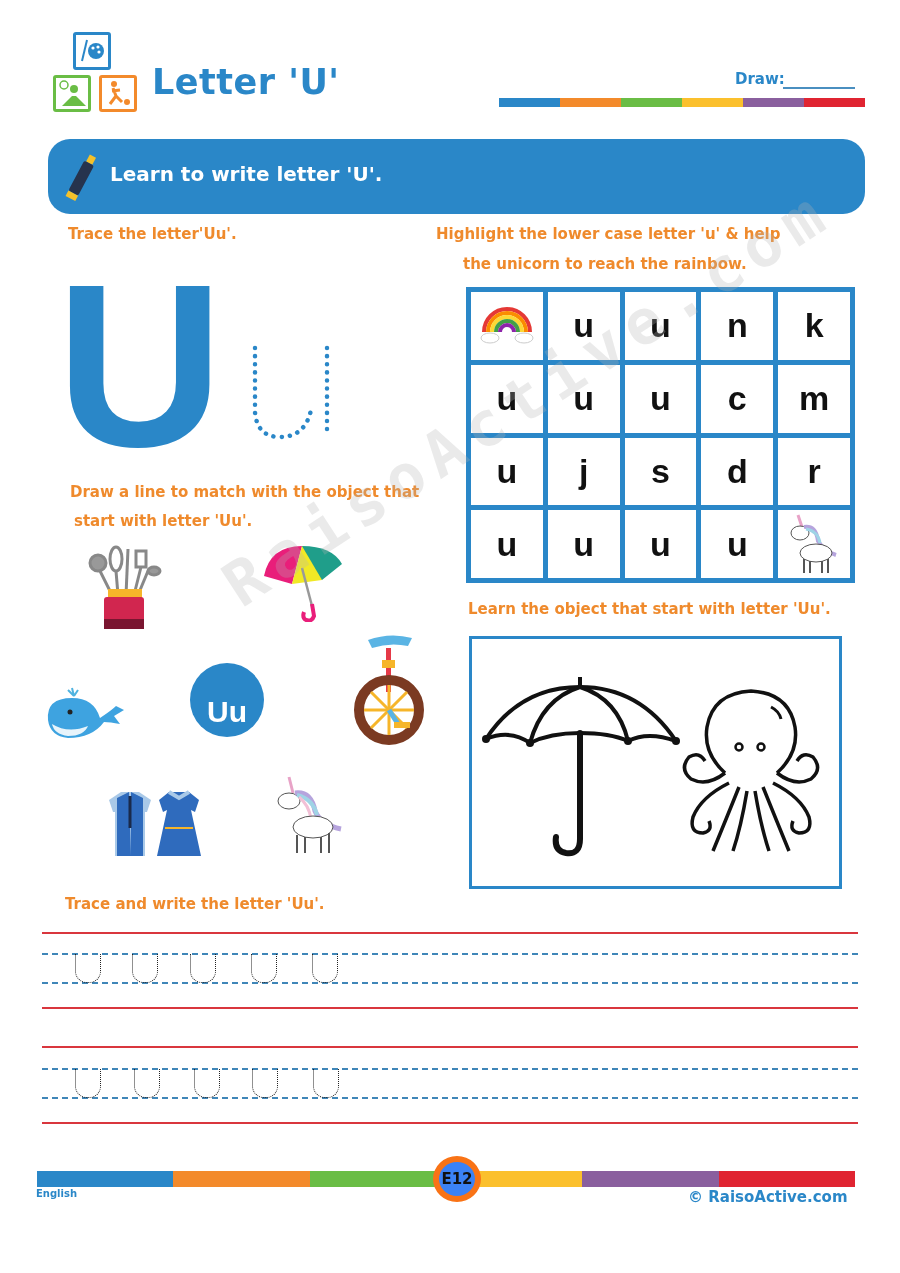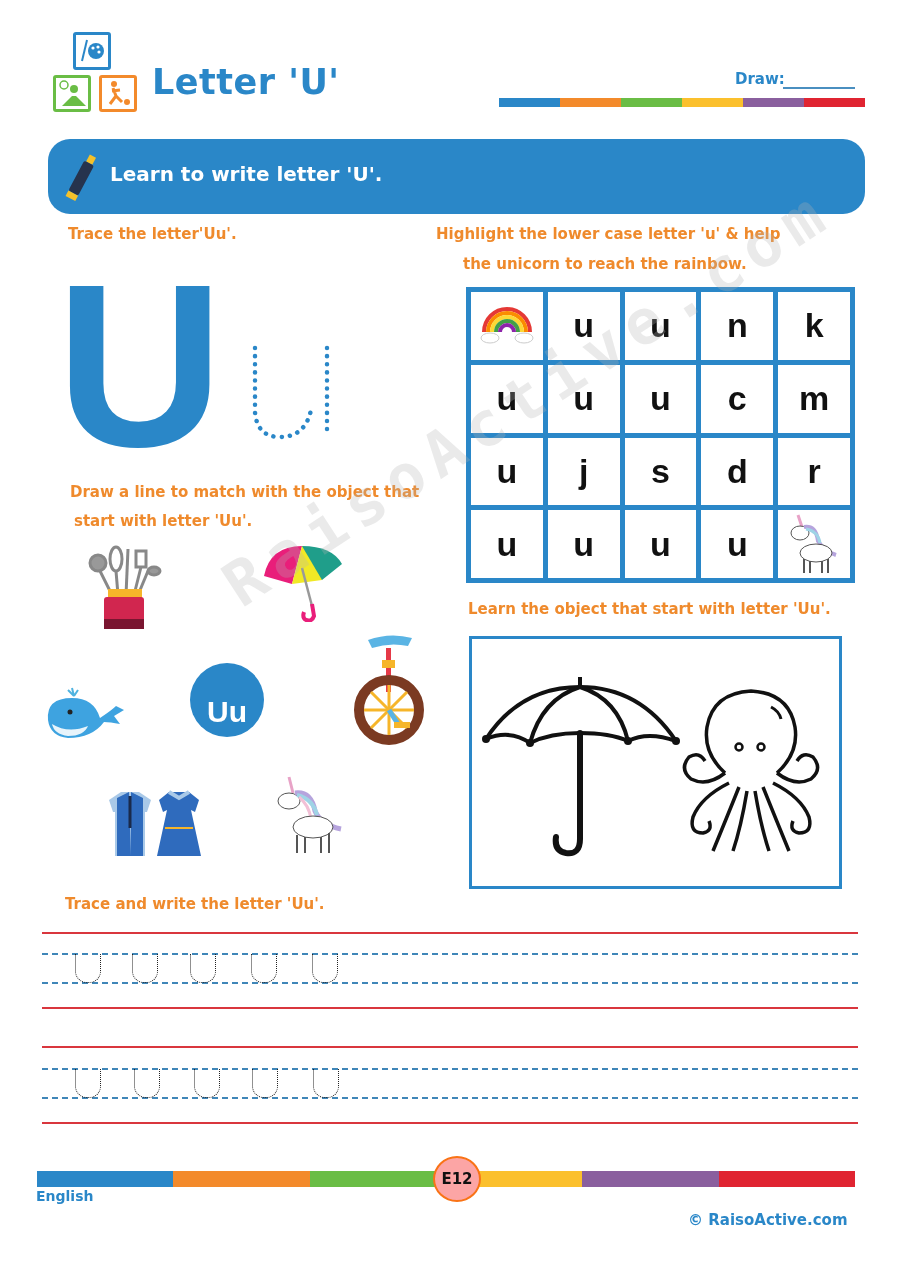--- a/index.html
+++ b/index.html
@@ -30,23 +30,23 @@
   
   .colour-box { left: 469px; top: 636px; width: 373px; height: 253px; border: 3px solid #2a87c8; }
 
   
   .red-line { position: absolute; left: 42px; width: 816px; height: 2px; background: #d9363e; }
   .blue-dash { position: absolute; left: 42px; width: 816px; height: 0; border-top: 2px dashed #3f86b8; }
   .trace-u { position: absolute; width: 26px; height: 29px; border: 1.5px dotted #222; border-top: none; border-radius: 0 0 12px 12px; }
 
   
   .footer-bar { left: 37px; top: 1171px; width: 818px; height: 16px; }
-  .badge { left: 433px; top: 1156px; width: 48px; height: 46px; border: 2px solid #f97316; border-radius: 50%; background: #fca5a5; display: flex; align-items: center; justify-content: center; font-weight: bold; font-size: 15px; color: #111; }
-  .footer-left { left: 36px; top: 1188px; font-size: 14px; font-weight: bold; color: #2a87c8; }
-  .footer-right { left: 688px; top: 1188px; font-size: 15px; font-weight: bold; color: #2a87c8; margin-top: 23px; }
+  .badge { left: 433px; top: 1156px; width: 48px; height: 46px; border: 6px solid #f97316; border-radius: 50%; background: #3b82f6; display: flex; align-items: center; justify-content: center; font-weight: bold; font-size: 15px; color: #111; }
+  .footer-left { left: 36px; top: 1188px; font-size: 10px; font-weight: bold; color: #2a87c8; }
+  .footer-right { left: 688px; top: 1188px; font-size: 15px; font-weight: bold; color: #2a87c8; }
 
   .watermark { left: 210px; top: 560px; font-size: 62px; font-weight: bold; color: rgba(180,180,180,0.28); transform: rotate(-33deg); transform-origin: left top; letter-spacing: 10px; font-family: "DejaVu Sans Mono", monospace; pointer-events: none; }
 </style>
 </head>
 <body>
 
 <div class="logo-box" style="left:73px;top:32px;width:38px;height:38px;border-color:#2a87c8;">
   <svg width="32" height="32" viewBox="0 0 32 32">
       <line x1="6" y1="26" x2="11" y2="5" stroke="#2a87c8" stroke-width="2"></line>
       <circle cx="20" cy="16" r="8" fill="#2a87c8"></circle>

